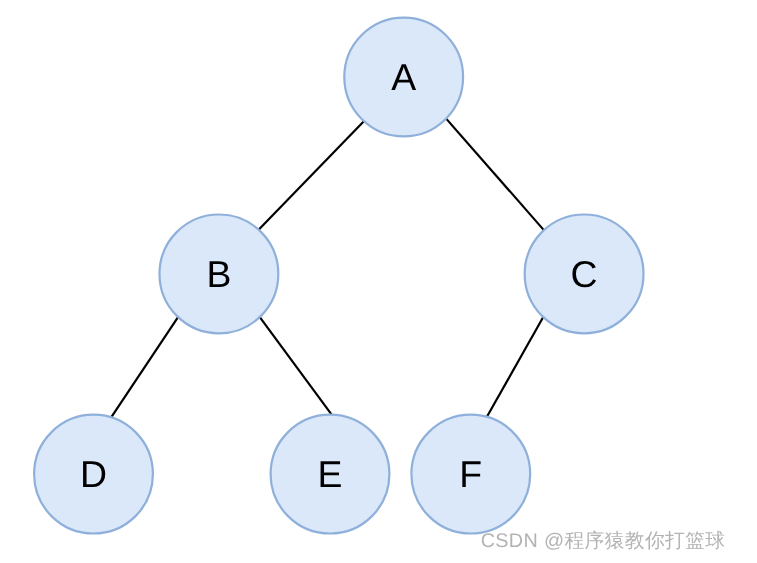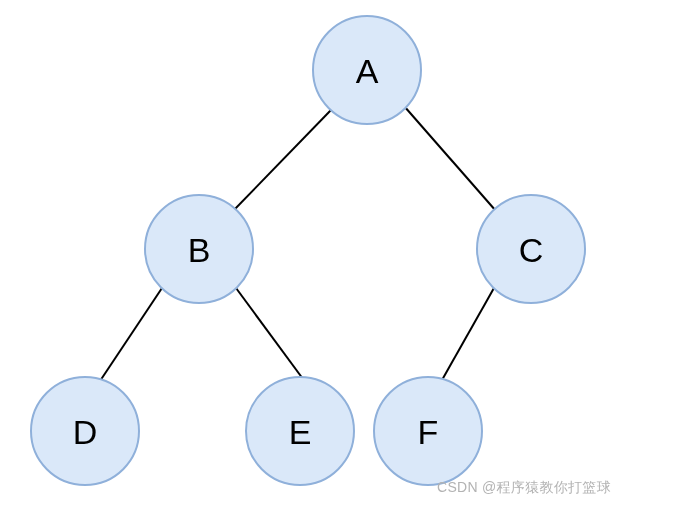--- a/index.html
+++ b/index.html
@@ -37,21 +37,21 @@
     fill: #000000;
     text-anchor: middle;
     dominant-baseline: central;
     font-weight: 400;
   }
   .watermark-text {
     position: absolute;
     left: 437px;
     top: 479px;
     font-family: "Liberation Sans", sans-serif;
-    font-size: 14px;
+    font-size: 18px;
     color: #b3b3b3;
     white-space: nowrap;
     letter-spacing: 0.3px;
   }
 </style>
 </head>
 <body>
 
 <svg id="diagram-canvas" viewBox="0 0 688 512" xmlns="http://www.w3.org/2000/svg">
 

